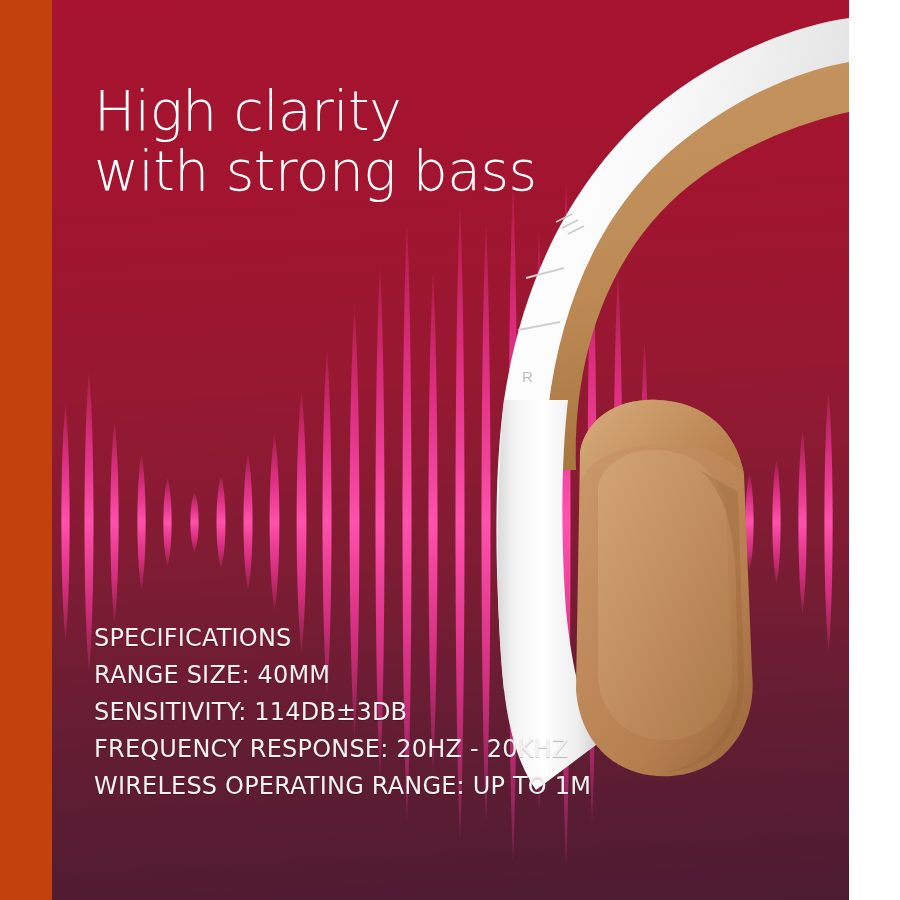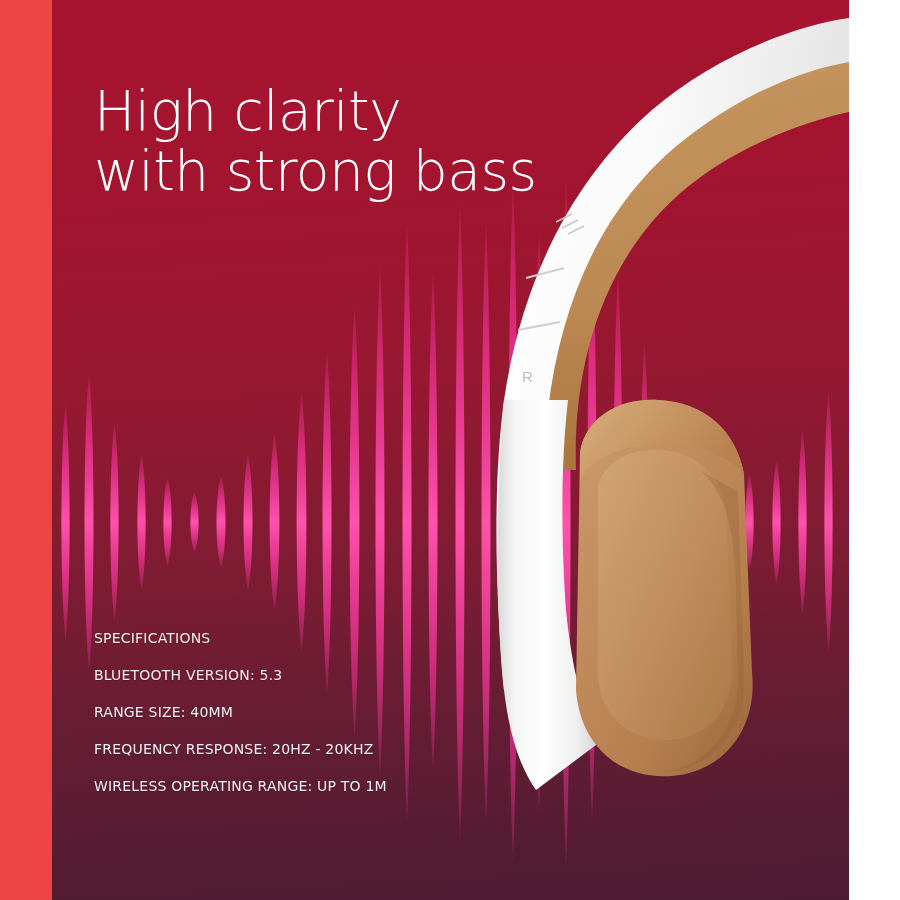--- a/index.html
+++ b/index.html
@@ -1,18 +1,18 @@
 <!DOCTYPE html>
 <html><head>
 <meta charset="utf-8">
 <style>
   html,body{margin:0;padding:0;background:#ffffff;}
   body{width:900px;height:900px;overflow:hidden;font-family:"Liberation Sans",sans-serif;}
 
-  #banner{position:relative;width:760px;height:900px;background:#ef4444;}
+  #banner{position:relative;width:760px;height:900px;background:#c2410c;}
 
   
   #panel{
     position:absolute;left:52px;top:0;width:797px;height:900px;
     background:linear-gradient(177deg,#a81430 0%,#a2142f 22%,#971831 42%,#7d1c33 62%,#631d33 80%,#4c1b32 100%);
     overflow:hidden;
   }
 
   
   #wave{position:absolute;left:0;top:0;width:797px;height:900px;}
@@ -32,21 +32,21 @@
 
   
   #specs{
     position:absolute;left:42px;top:620px;
     z-index:40;
   }
   #specs .spec-line{
     color:#f4f1f2;
     font-family:"DejaVu Sans","Liberation Sans",sans-serif;
     font-weight:400;
-    font-size:14px;
+    font-size:24px;
     line-height:37px;
     letter-spacing:0.2px;
     white-space:nowrap;
     text-shadow:0 1px 1px rgba(0,0,0,.25);
   }
 
   
   #headphone{position:absolute;left:0;top:0;width:797px;height:900px;z-index:30;pointer-events:none;}
 </style>
 </head>
@@ -189,20 +189,20 @@
 
       <path d="M648 470 C 676 494, 684 540, 684 596 L 686 676 C 688 726, 656 766, 612 772
                C 660 770, 694 730, 692 678 L 686 492 Z" fill="#8f5f33" opacity="0.30"></path>
     </svg>
 
   </div>
 
   <div style="position:absolute;left:52px;top:0;width:797px;height:900px;pointer-events:none;z-index:50;">
     <div id="specs">
       <div class="spec-line">SPECIFICATIONS</div>
-      <div class="spec-line">BLUETOOTH VERSION: 5.3</div>
       <div class="spec-line">RANGE SIZE: 40MM</div>
+      <div class="spec-line">SENSITIVITY: 114DB±3DB</div>
       <div class="spec-line">FREQUENCY RESPONSE: 20HZ - 20KHZ</div>
       <div class="spec-line">WIRELESS OPERATING RANGE: UP TO 1M</div>
     </div>
   </div>
 
 </div>
 
 </body></html>

